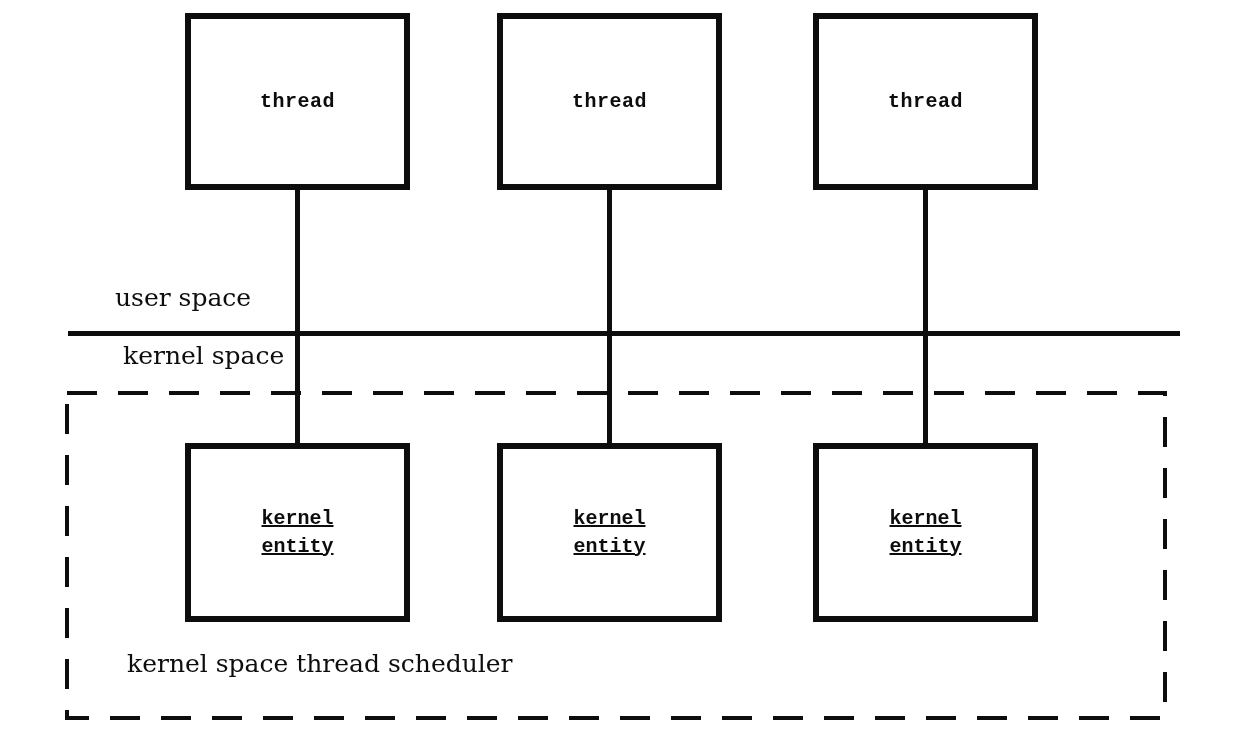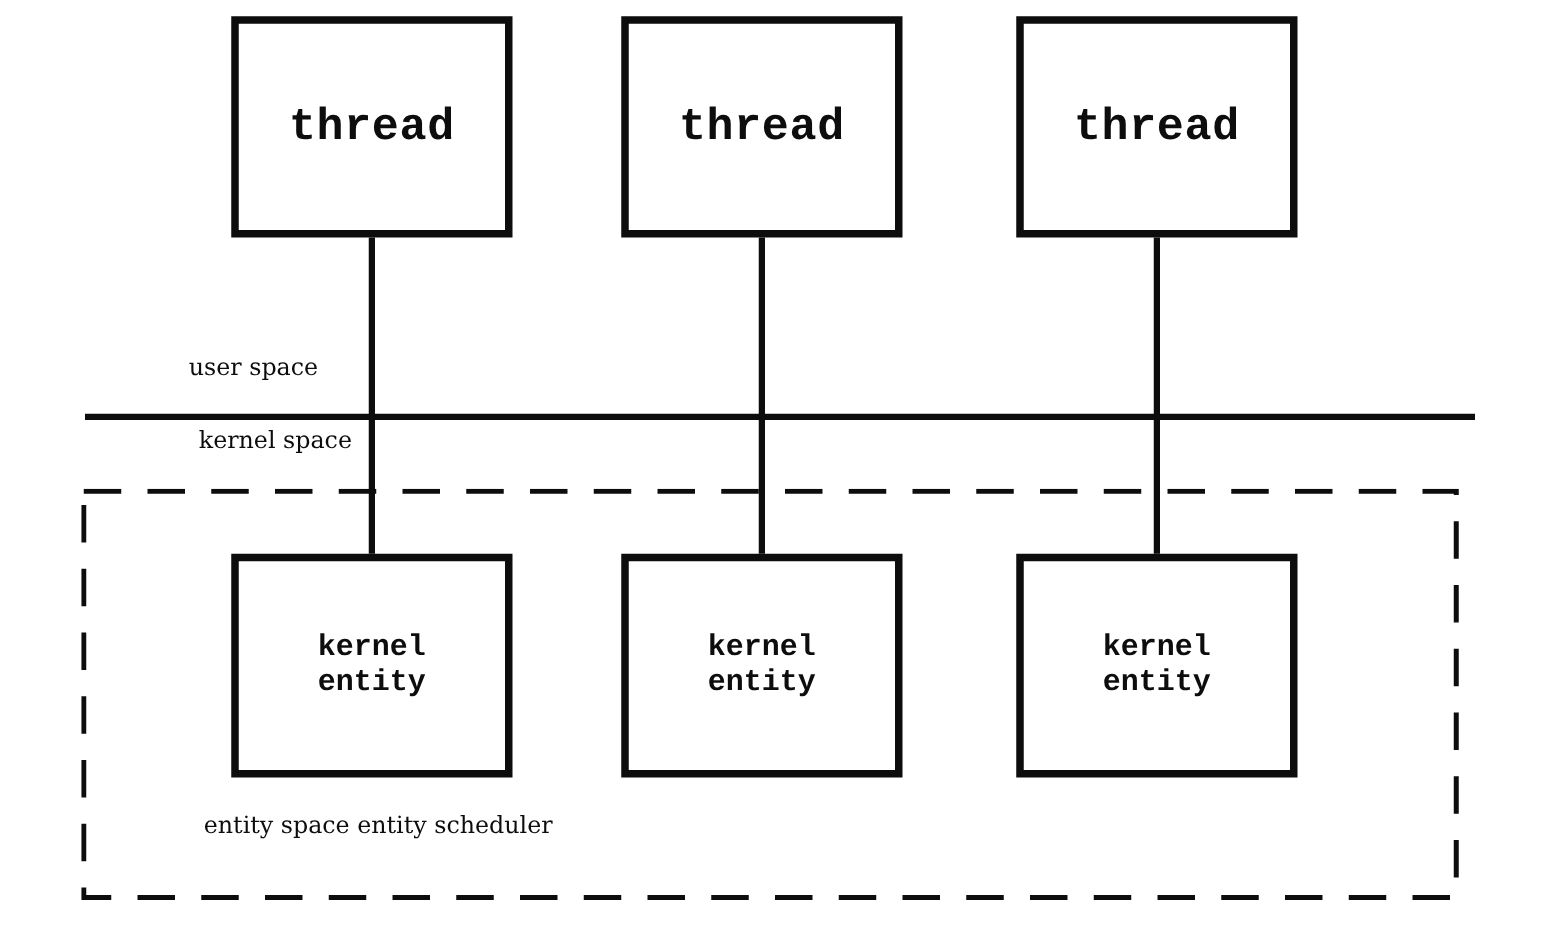--- a/index.html
+++ b/index.html
@@ -47,35 +47,35 @@
   .thread-box { top: 13px; height: 177px; }
   .entity-box { top: 443px; height: 179px; }
   .col1 { left: 185px; }
   .col2 { left: 497px; }
   .col3 { left: 813px; }
   .node-label {
     font-family: "Liberation Mono", "DejaVu Sans Mono", monospace;
     font-weight: bold;
     color: var(--ink);
   }
-  .thread-box .node-label { font-size: 36px; letter-spacing: 0.5px; }
+  .thread-box .node-label { font-size: 20px; letter-spacing: 0.5px; }
   .entity-box .node-label {
-    font-size: 24px;
+    font-size: 20px;
     line-height: 28px;
     white-space: pre-line;
     text-align: center;
+    text-decoration: underline;
   }
   
   .zone-label {
     position: absolute;
-    font-size: 19px;
+    font-size: 25px;
     line-height: 1.1;
     color: var(--ink);
     white-space: nowrap;
-    margin-left: 36px;
   }
   .user-space-label { left: 115px; top: 284px; }
   .kernel-space-label { left: 123px; top: 342px; }
   .scheduler-label { left: 127px; top: 650px; }
   
   .scheduler-boundary {
     position: absolute;
     left: 65px;
     top: 391px;
   }
@@ -92,21 +92,21 @@
   <div class="boundary-line"></div>
 
   <div class="zone-label user-space-label">user space</div>
 
   <div class="zone-label kernel-space-label">kernel space</div>
 
   <svg class="scheduler-boundary" width="1104" height="331">
     <rect x="2" y="2" width="1098" height="325" fill="none" stroke="#0d0d0d" stroke-width="4" stroke-dasharray="30 21"></rect>
   </svg>
 
-  <div class="zone-label scheduler-label">entity space entity scheduler</div>
+  <div class="zone-label scheduler-label">kernel space thread scheduler</div>
 
   <div class="node thread-box col1">
     <span class="node-label">thread</span>
   </div>
   <div class="node thread-box col2">
     <span class="node-label">thread</span>
   </div>
   <div class="node thread-box col3">
     <span class="node-label">thread</span>
   </div>

